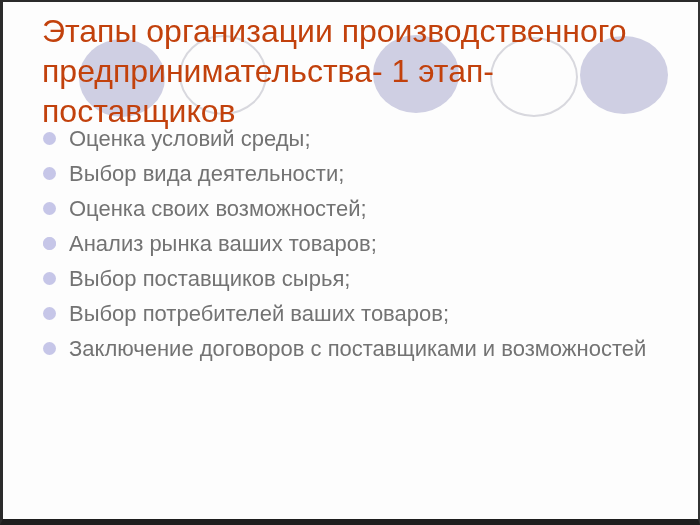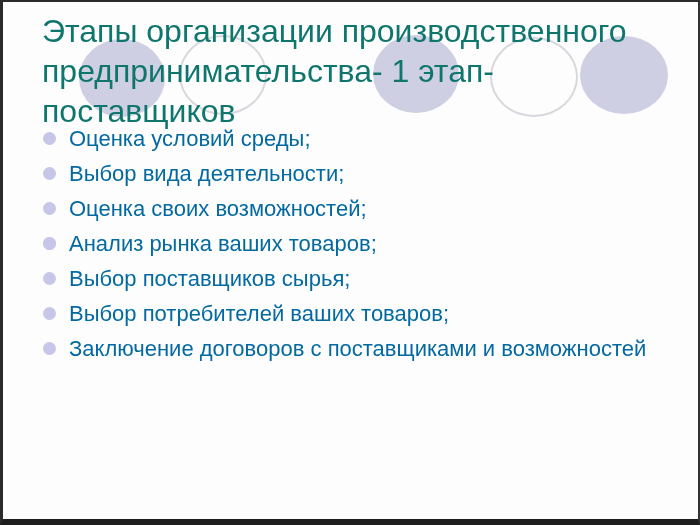--- a/index.html
+++ b/index.html
@@ -19,30 +19,30 @@
   .decor.filled { background:#cfcfe3; }
   .decor.outline { background:transparent; border:2px solid #d8d8de; }
   .c1 { left:76px;  top:37px; width:86px; height:78px; }
   .c2 { left:176px; top:33px; width:84px; height:76px; }
   .c3 { left:370px; top:33px; width:86px; height:78px; }
   .c4 { left:487px; top:35px; width:84px; height:76px; }
   .c5 { left:577px; top:34px; width:88px; height:78px; }
   .title {
     position:absolute; left:39px; top:9px; width:640px;
     font-size:32px; line-height:40px; font-weight:400;
-    color:#0f766e; z-index:2; letter-spacing:0px;
+    color:#c2410c; z-index:2; letter-spacing:0px;
   }
   .title .italic { }
   .bullet-list {
     position:absolute; left:39px; top:122px; right:20px;
     margin:0; padding:0; list-style:none; z-index:2;
   }
   .bullet-list li {
     position:relative; padding-left:27px; margin:0 0 6px 0;
-    font-size:22px; line-height:29px; color:#0369a1;
+    font-size:22px; line-height:29px; color:#737373;
   }
   .bullet-list .dot {
     position:absolute; left:1px; top:8px;
     width:13px; height:13px; border-radius:50%;
     background:#c6c6e8;
   }
 </style>
 </head>
 <body>
 

